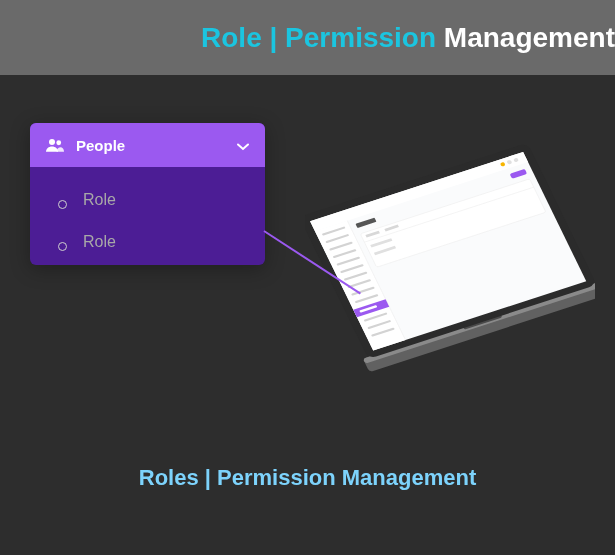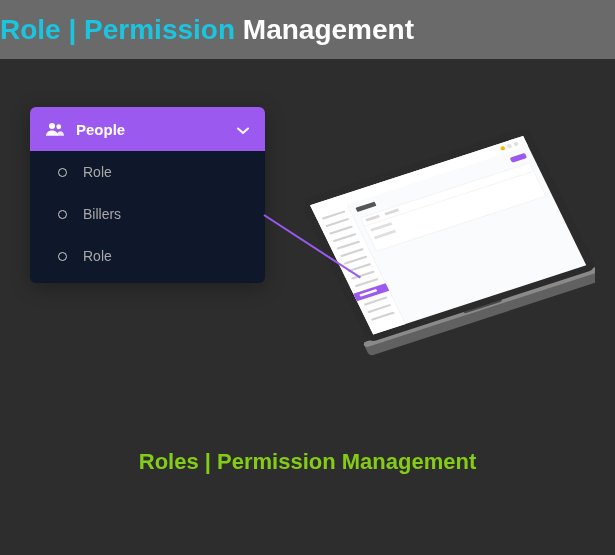--- a/index.html
+++ b/index.html
@@ -1,36 +1,36 @@
 <!DOCTYPE html>
 <html><head>
 <meta charset="utf-8">
 <style>
   * { margin: 0; padding: 0; box-sizing: border-box; }
   body { width: 615px; height: 555px; font-family: -apple-system, BlinkMacSystemFont, 'Segoe UI', sans-serif; background: #2d2d2d; overflow: hidden; }
 
-  .header { height: 59px; background: #6a6a6a; display: flex; align-items: center; justify-content: flex-start; }
+  .header { height: 75px; background: #6a6a6a; display: flex; align-items: center; justify-content: flex-end; }
   .header-title { font-size: 28px; font-weight: 700; color: #fff; }
   .title-accent { color: #1bc5e0; }
 
   .content { height: 380px; position: relative; background: #2d2d2d; }
 
-  .card { position: absolute; top: 48px; left: 30px; width: 235px; background: #0f172a; border-radius: 6px; box-shadow: 0 4px 20px rgba(0,0,0,0.3); padding-bottom: 6px; }
+  .card { position: absolute; top: 48px; left: 30px; width: 235px; background: #4c1d95; border-radius: 6px; box-shadow: 0 4px 20px rgba(0,0,0,0.3); padding-bottom: 14px; }
   .card-head { background: #9b59f0; color: #fff; border-radius: 6px 6px 0 0; height: 44px; display: flex; align-items: center; padding: 0 16px; font-weight: 600; font-size: 15px; }
   .card-head .people-icon { margin-right: 12px; display:flex; }
   .card-head .chev { margin-left: auto; }
-  .row { height: 42px; display: flex; align-items: center; padding: 0 16px 0 28px; color: #a8a8a8; font-size: 14px; }
+  .row { height: 42px; display: flex; align-items: flex-end; padding: 0 16px 0 28px; color: #a8a8a8; font-size: 16px; }
   .row .dot { width: 9px; height: 9px; border: 1.4px solid #cfcfcf; border-radius: 50%; margin-right: 16px; flex-shrink:0; }
 
   .laptop-wrap { position: absolute; top: 50px; right: 20px; width: 290px; height: 260px; }
 
   .connector { position: absolute; top: 155px; left: 264px; width: 115px; height: 2px; background: #9b59f0; transform-origin: left center; transform: rotate(33deg); z-index: 5; }
 
   .footer { padding: 10px 35px 0 35px; text-align: center; }
-  .subtitle { color: #84cc16; font-size: 22px; font-weight: 600; margin-bottom: 6px; }
+  .subtitle { color: #7dd3fc; font-size: 22px; font-weight: 600; margin-bottom: 6px; }
   .desc { color: #e8e8e8; font-size: 14.5px; line-height: 1.4; }
 </style>
 </head>
 <body>
 
 <div class="header">
   <h1 class="header-title">
     <span class="title-accent">Role | Permission</span><span> Management</span>
   </h1>
 </div>
@@ -50,24 +50,20 @@
       <span>People</span>
       <span class="chev">
         <svg width="12" height="8" viewBox="0 0 12 8" fill="none">
             <path d="M1 1.5 6 6l5-4.5" stroke="white" stroke-width="2" stroke-linecap="round"></path>
           </svg>
       </span>
     </div>
     <div class="row">
         <span class="dot"></span>
         <span>Role</span>
-      </div>
-    <div class="row">
-        <span class="dot"></span>
-        <span>Billers</span>
       </div>
     <div class="row">
         <span class="dot"></span>
         <span>Role</span>
       </div>
   </div>
 
   <div class="connector"></div>
 
   <div class="laptop-wrap">

